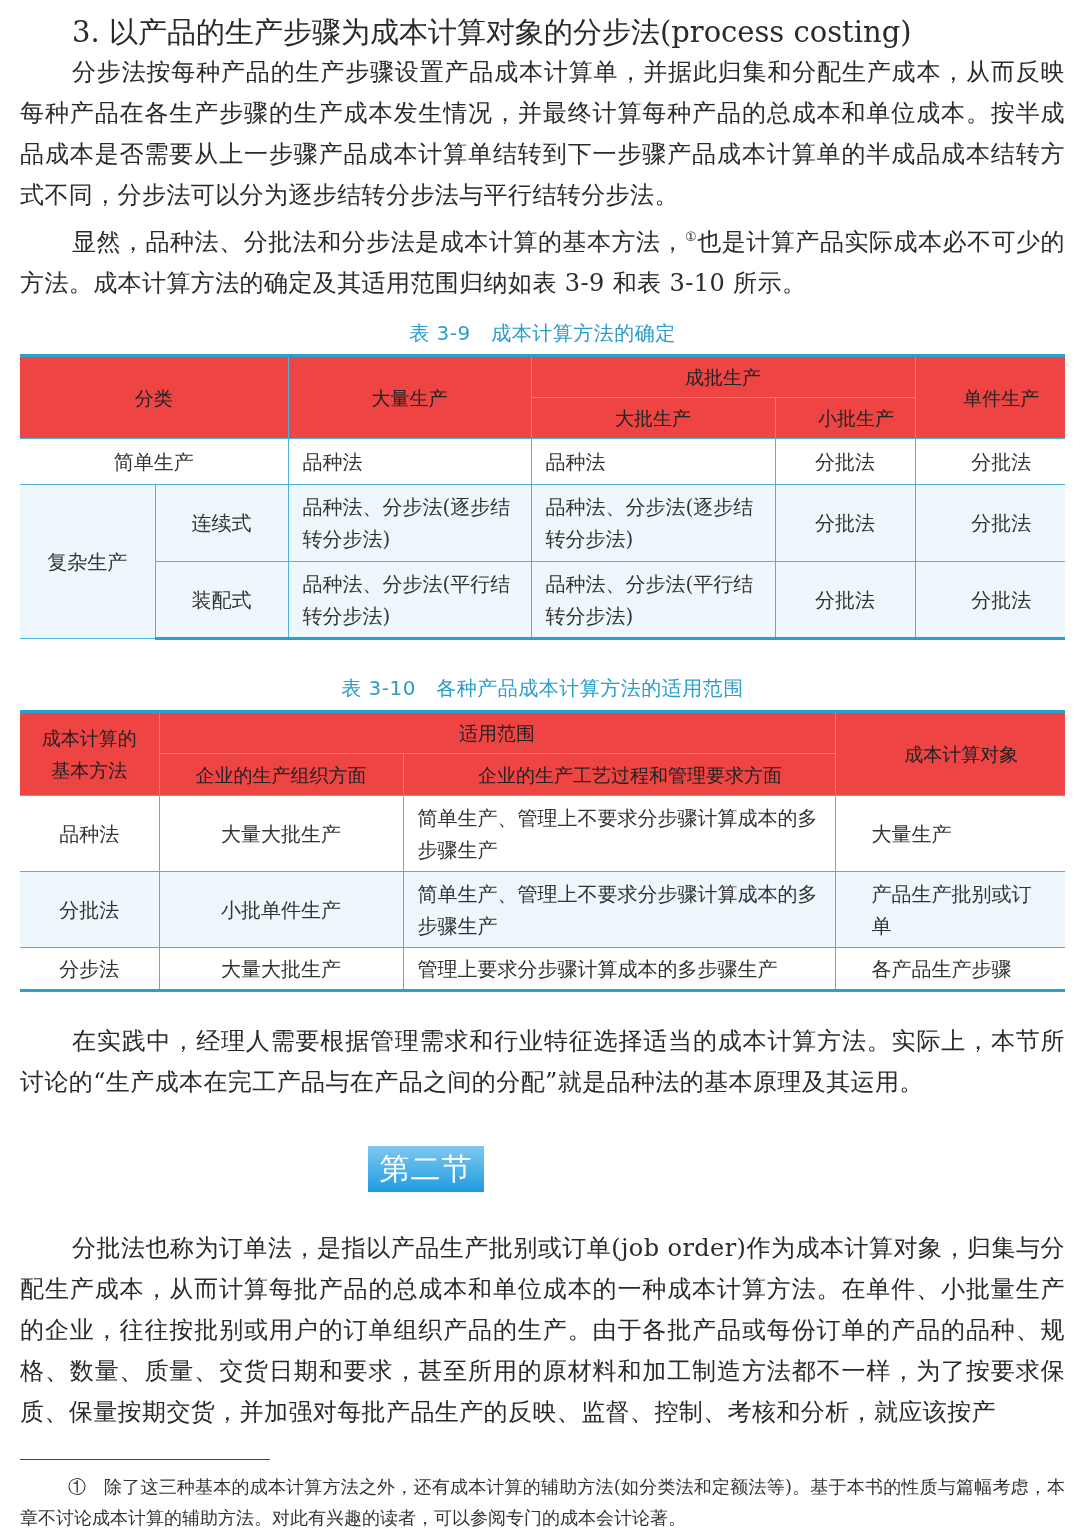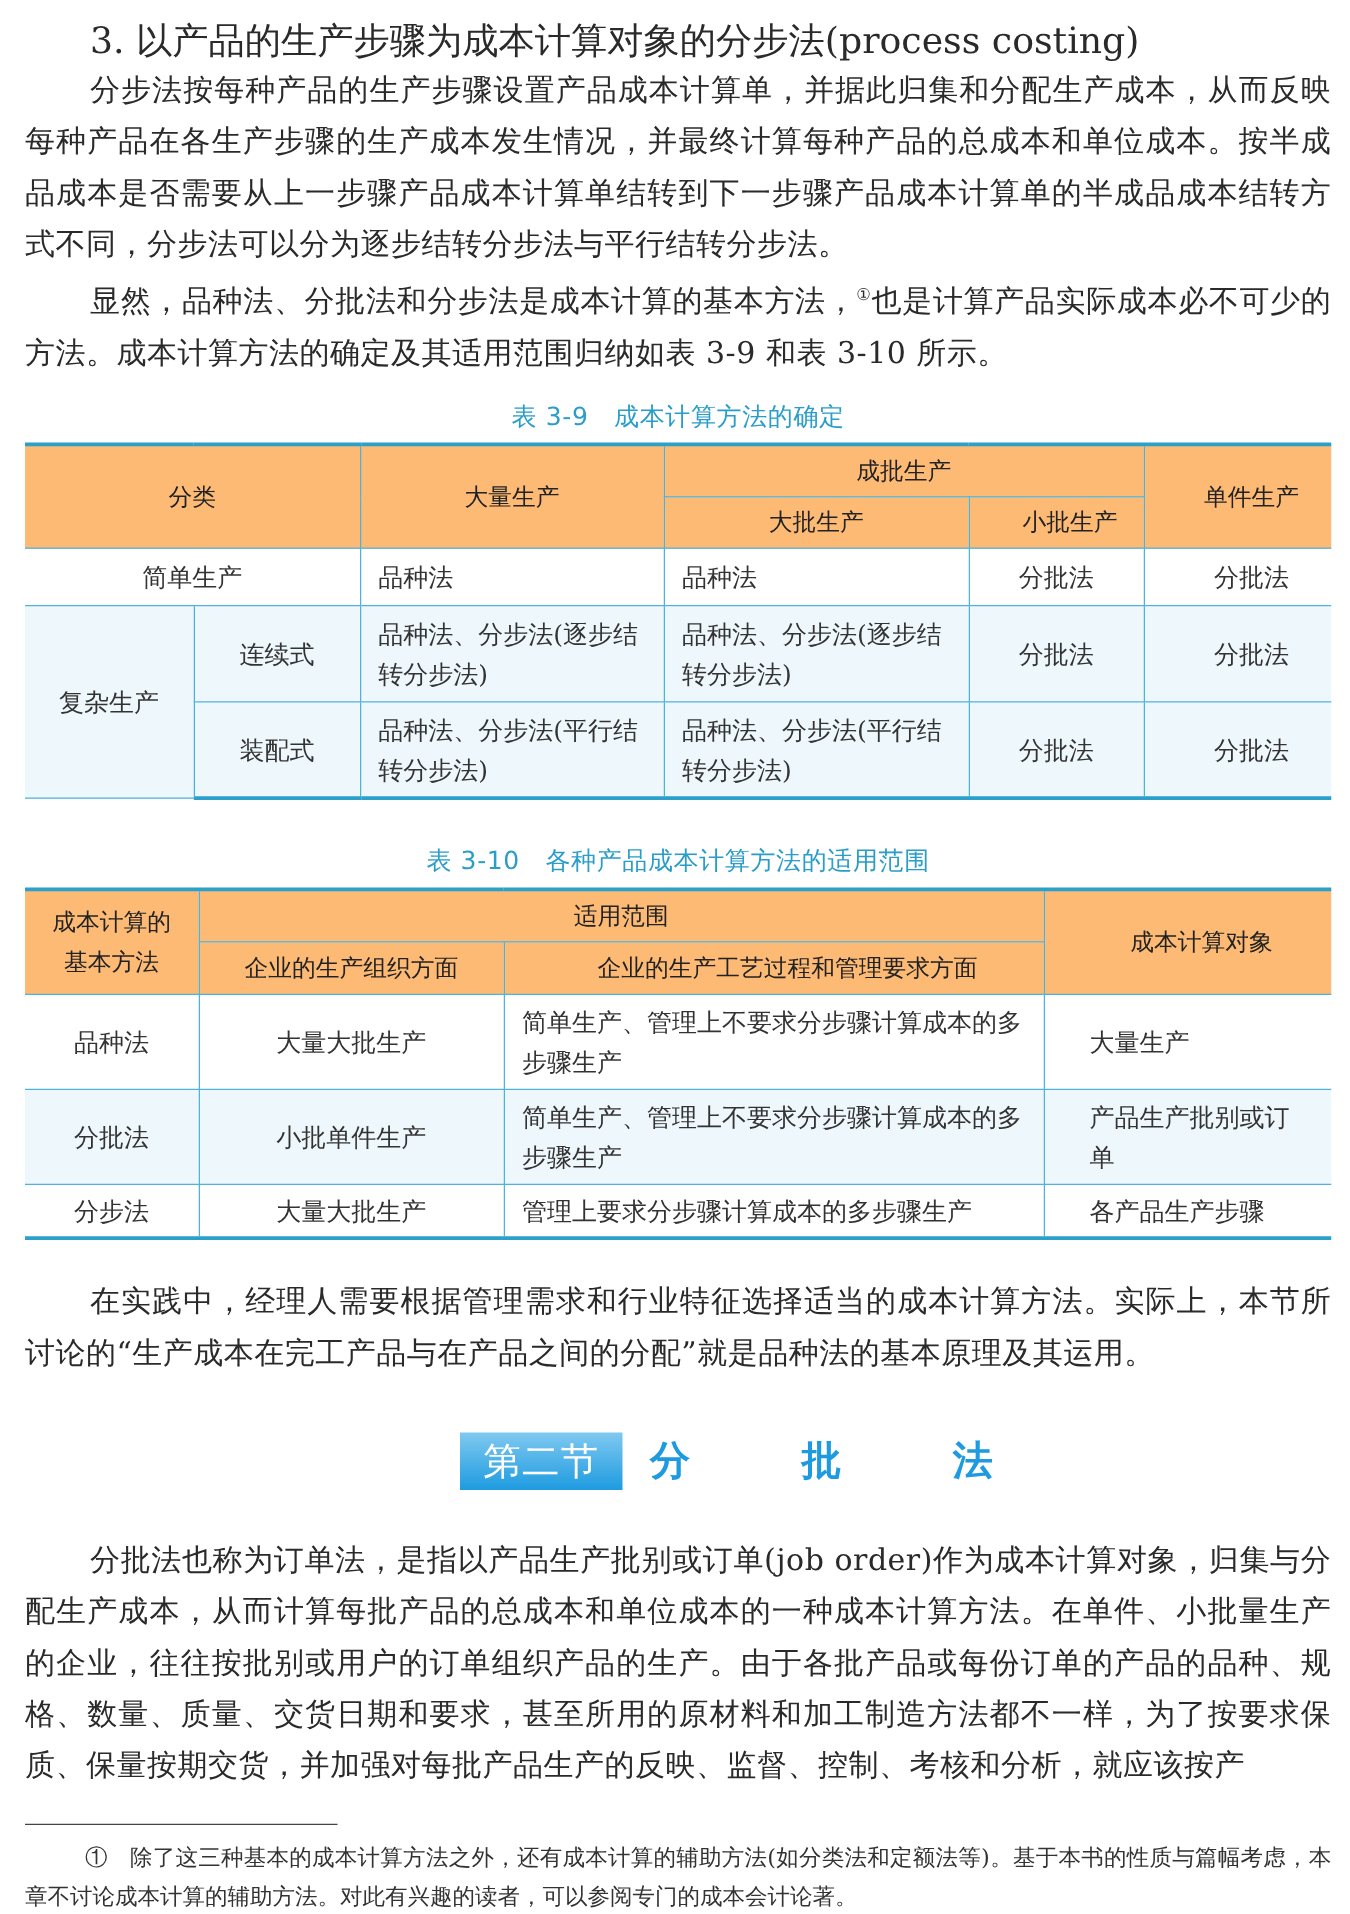--- a/index.html
+++ b/index.html
@@ -7,31 +7,31 @@
          font-family: "DejaVu Serif", "Liberation Serif", serif; color: #2a2a2a; }
   .p { position: absolute; left: 20px; width: 1045px; font-size: 24px; line-height: 41px;
        text-align: justify; text-indent: 52px; letter-spacing: 0.4px; }
   .h3 { position: absolute; left: 72px; top: 14px; font-size: 29px; line-height: 36px; }
   .caption { position: absolute; left: 0; width: 1085px; text-align: center;
              font-family: "DejaVu Sans", "Liberation Sans", sans-serif; font-size: 20px;
              color: #2a9dc8; letter-spacing: 0.5px; }
   table.t { position: absolute; left: 20px; width: 1045px; border-collapse: collapse;
             font-size: 20px; font-family: "DejaVu Serif", "Liberation Serif", serif; color: #333; }
   table.t td, table.t th { border: 1.5px solid #4fb3d9; padding: 4px 14px; line-height: 32px; }
-  table.t th { background: #fdba74; font-family: "DejaVu Sans", "Liberation Sans", sans-serif;
+  table.t th { background: #ef4444; font-family: "DejaVu Sans", "Liberation Sans", sans-serif;
                font-weight: normal; font-size: 19px; color: #222; }
   table.t tr:first-child th { border-top: 3px solid #2aa0ca; }
   table.t tr:last-child td { border-bottom: 3px solid #2aa0ca; }
   table.t td:first-child, table.t th:first-child { border-left: none; }
   table.t td:last-child, table.t th:last-child { border-right: none; padding-left: 36px; }
   .c { text-align: center; }
   .l { text-align: left; }
   .tint td { background: #eef7fc; }
   .sec { position: absolute; top: 1146px; left: 368px; height: 46px; display: flex; align-items: center; }
-  .badge { width: 130px; height: 46px; background: linear-gradient(#7fc9f0, #1e9be0);
+  .badge { width: 116px; height: 46px; background: linear-gradient(#7fc9f0, #1e9be0);
            color: #fff; font-family: Liberation Serif, serif; font-size: 30px;
            display: flex; align-items: center; justify-content: center; letter-spacing: 1px; }
   .sec-title { margin-left: 22px; font-family: "DejaVu Sans", "Liberation Sans", sans-serif;
                font-weight: bold; font-size: 32px; color: #1e9be0; word-spacing: 26px; letter-spacing: 26px; }
   .rule { position: absolute; left: 20px; top: 1459px; width: 250px; border-top: 1px solid #444; }
   .fn { position: absolute; left: 20px; width: 1045px; font-size: 18px; line-height: 31px;
         text-indent: 48px; text-align: justify; color: #333; }
   sup { font-size: 13px; }
 </style>
 </head>
@@ -127,20 +127,19 @@
     <td class="l">管理上要求分步骤计算成本的多步骤生产</td>
     <td class="l">各产品生产步骤</td>
   </tr>
 </tbody>
   </table>
 
 <div class="p" style="top:1021px;">在实践中，经理人需要根据管理需求和行业特征选择适当的成本计算方法。实际上，本节所讨论的“生产成本在完工产品与在产品之间的分配”就是品种法的基本原理及其运用。</div>
 
 <div class="sec">
   <div class="badge">第二节</div>
-  <div class="sec-title">分 批 法</div>
 </div>
 
 <div class="p" style="top:1228px;">分批法也称为订单法，是指以产品生产批别或订单(job order)作为成本计算对象，归集与分配生产成本，从而计算每批产品的总成本和单位成本的一种成本计算方法。在单件、小批量生产的企业，往往按批别或用户的订单组织产品的生产。由于各批产品或每份订单的产品的品种、规格、数量、质量、交货日期和要求，甚至所用的原材料和加工制造方法都不一样，为了按要求保质、保量按期交货，并加强对每批产品生产的反映、监督、控制、考核和分析，就应该按产</div>
 
 <div class="rule"></div>
 
 <div class="fn" style="top:1471px;"><span>①</span>&nbsp;&nbsp;&nbsp;<span>除了这三种基本的成本计算方法之外，还有成本计算的辅助方法(如分类法和定额法等)。基于本书的性质与篇幅考虑，本章不讨论成本计算的辅助方法。对此有兴趣的读者，可以参阅专门的成本会计论著。</span></div>
 
 </body></html>

